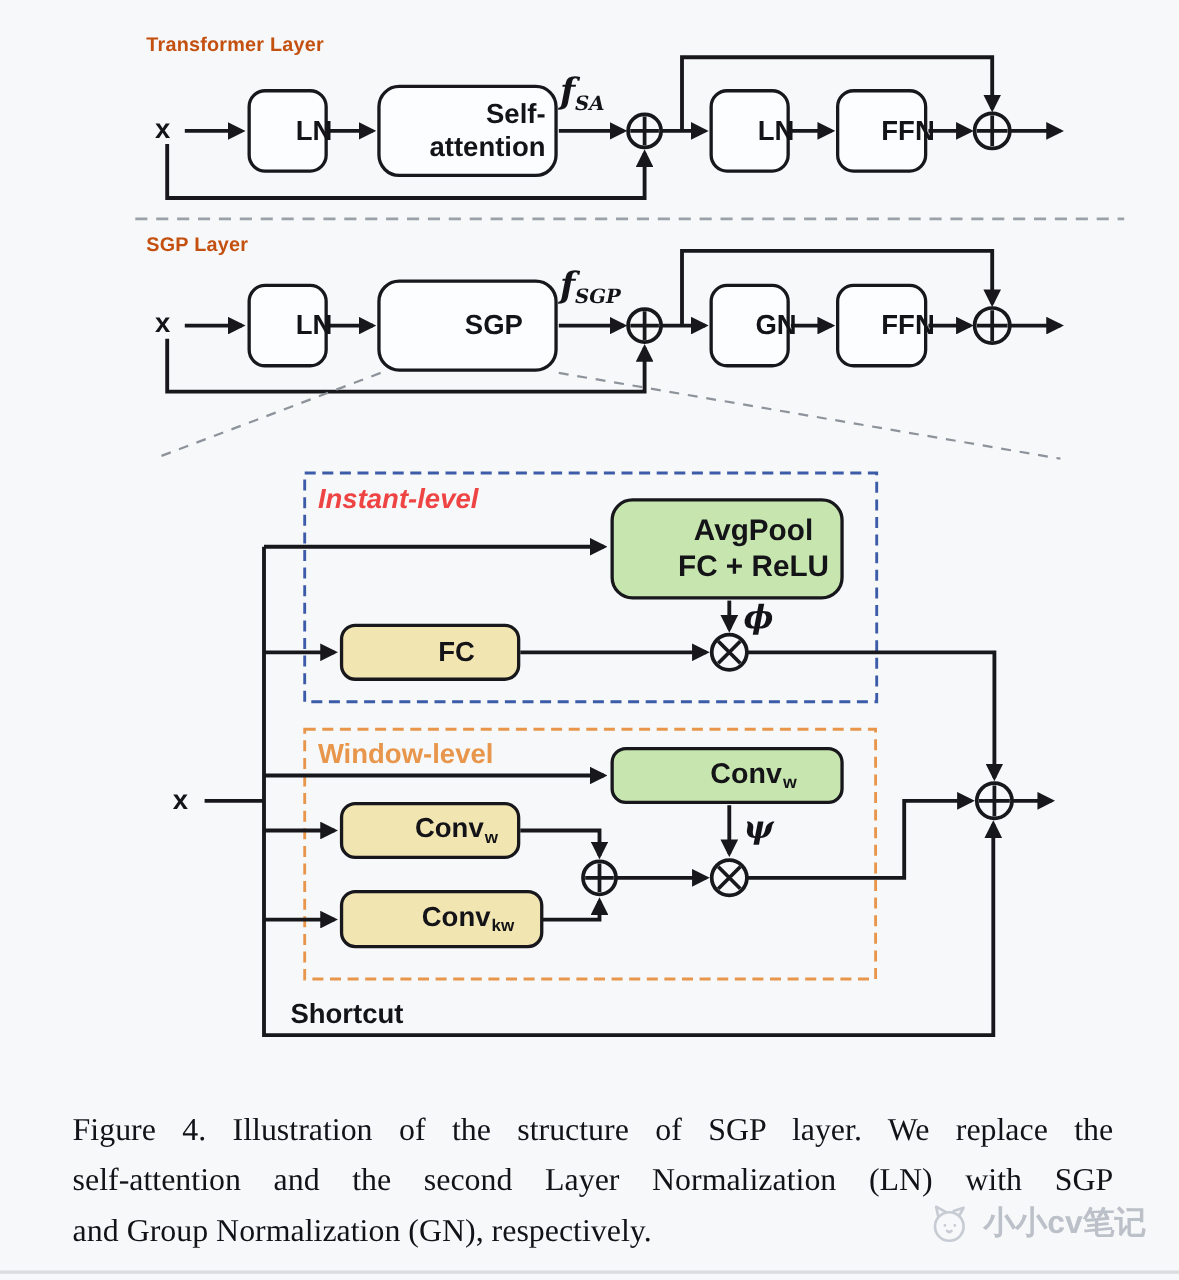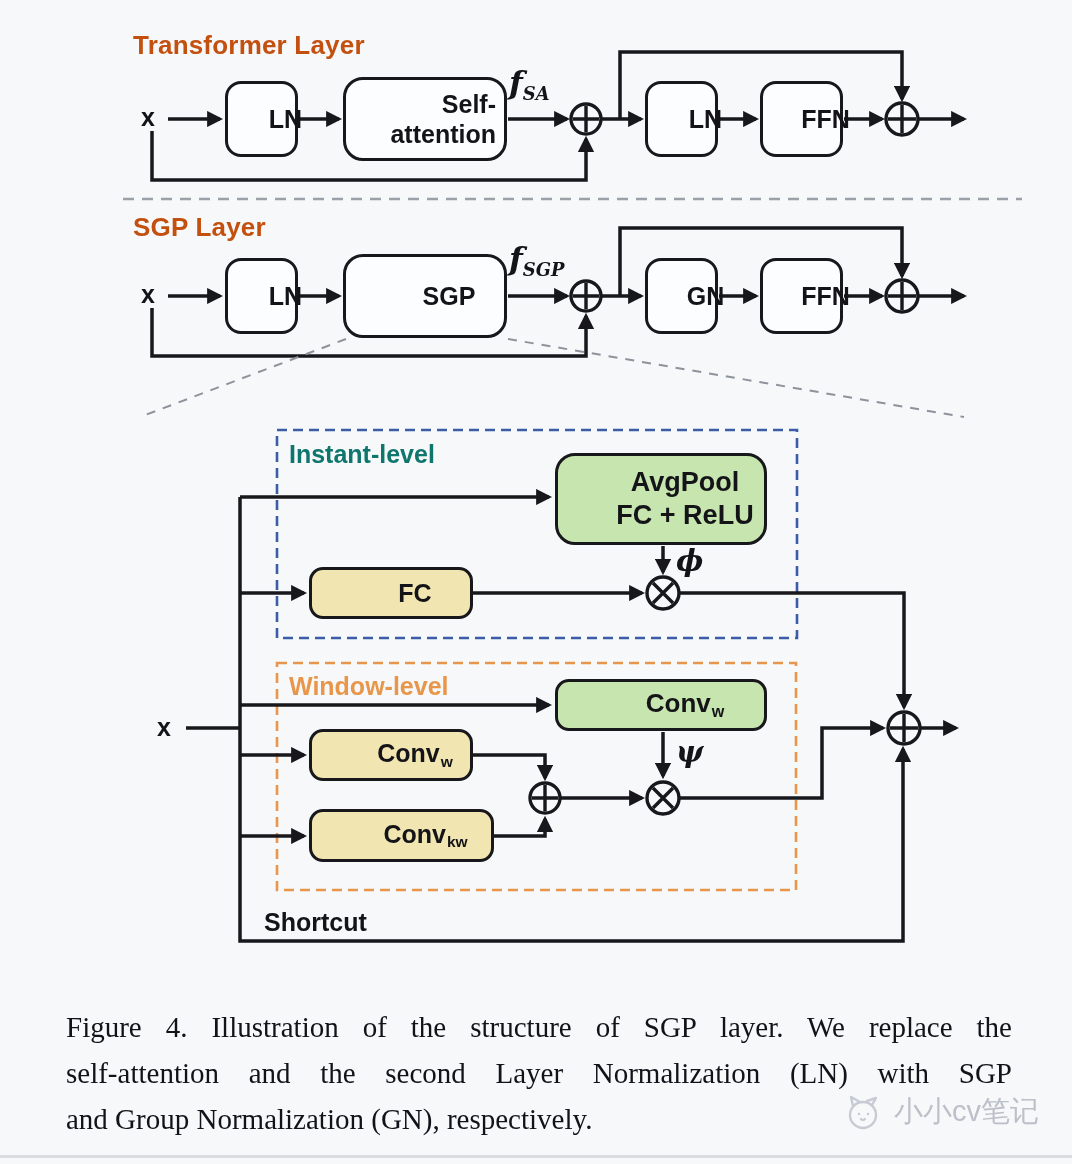--- a/index.html
+++ b/index.html
@@ -13,37 +13,37 @@
   .box{
     position:absolute;z-index:2;box-sizing:border-box;
     border:3.5px solid #17171c;border-radius:16px;background:#fbfdfe;
     display:flex;flex-direction:column;align-items:center;justify-content:center;
     font-weight:bold;font-size:25px;line-height:1.22;text-align:center;color:#141418;padding-left:48px;
   }
   .box.big{border-radius:20px;}
   .box.green{background:#c7e5ae;}
   .box.tan{background:#f1e5b1;border-radius:14px;}
   .box sub{font-size:.62em;vertical-align:-0.28em;margin-left:1px;}
-  .sec-title{font-weight:bold;font-size:26px;color:#c4500f;letter-spacing:.2px;}
+  .sec-title{font-weight:bold;font-size:18px;color:#c4500f;letter-spacing:.2px;}
   .xlab{font-weight:bold;font-size:25px;color:#141418;}
   .flabel{font-family:"DejaVu Serif",serif;font-style:italic;font-weight:bold;font-size:32px;color:#141418;}
   .flabel sub{font-size:.56em;vertical-align:-0.32em;letter-spacing:0;}
   .greek{font-family:"DejaVu Serif",serif;font-style:italic;font-weight:bold;font-size:29px;color:#141418;}
   .zone-label{font-weight:bold;font-size:25px;}
-  .zone-label.instant{color:#0f766e;}
+  .zone-label.instant{color:#ef4444;font-style:italic;}
   .zone-label.window{color:#e8964b;}
   .shortcut-label{font-weight:bold;font-size:25px;color:#141418;}
   .caption{
     position:absolute;left:66px;top:1004px;width:946px;z-index:2;
     font-family:"Liberation Serif",serif;font-size:29px;color:#121218;line-height:46px;
   }
   .caption .just{text-align:justify;text-align-last:justify;}
   .watermark{
     position:absolute;left:842px;top:1090px;z-index:2;display:flex;align-items:center;gap:8px;
-    color:#bcc0c9;font-size:29px;font-weight:normal;font-family:"Liberation Sans",sans-serif;
+    color:#bcc0c9;font-size:29px;font-weight:bold;font-family:"Liberation Sans",sans-serif;
   }
   .bottom-edge{position:absolute;left:0;top:1155px;width:1072px;height:3px;background:#dadcdf;z-index:2;}
 </style>
 </head>
 <body>
 
 <div class="stage">
 
   <svg class="wires" width="1072" height="1164" viewBox="0 0 1072 1164">
     <defs>

